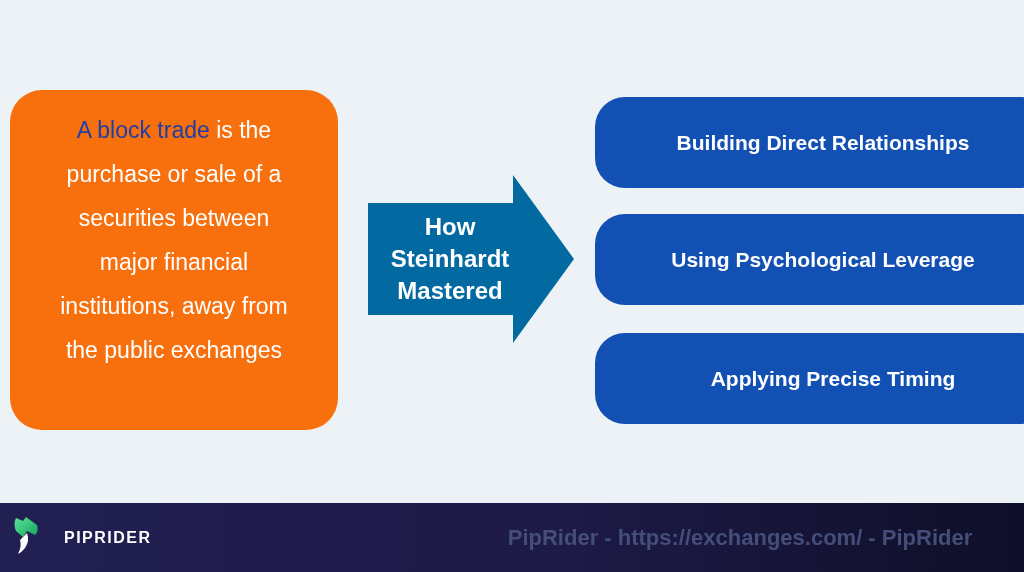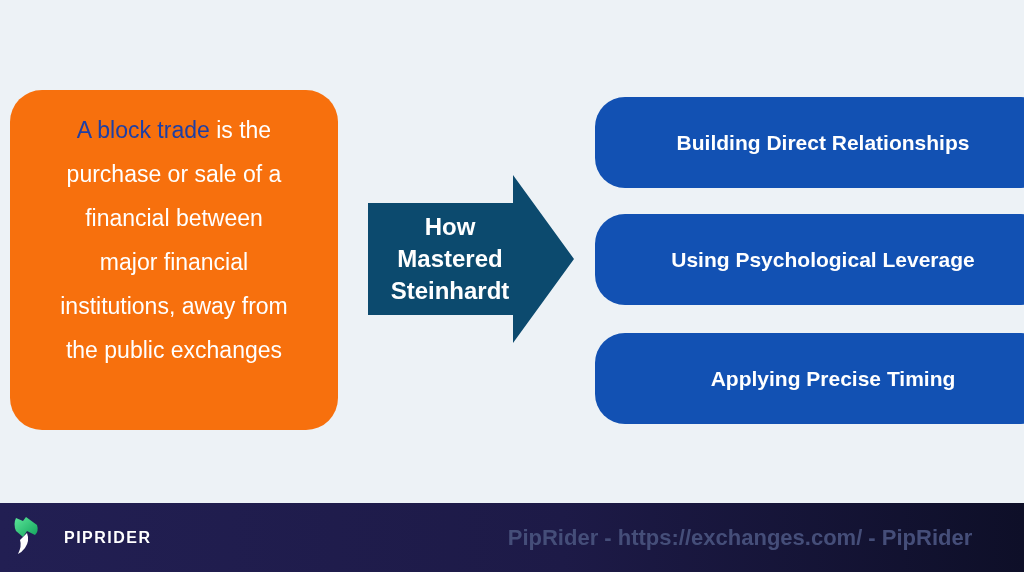--- a/index.html
+++ b/index.html
@@ -31,21 +31,21 @@
     line-height: 44px;
     white-space: nowrap;
   }
   .def-line .hl { color: #1E3FA5; }
 
   
   .arrow {
     position: absolute;
     left: 368px; top: 175px;
     width: 206px; height: 168px;
-    background: #0c4a6e;
+    background: #0369a1;
     clip-path: polygon(0px 28px, 145px 28px, 145px 0px, 206px 84px, 145px 168px, 145px 140px, 0px 140px);
   }
   .arrow-text {
     position: absolute;
     left: 0; top: 28px;
     width: 164px; height: 112px;
     display: flex;
     flex-direction: column;
     align-items: center;
     justify-content: center;
@@ -109,31 +109,31 @@
   }
 </style>
 </head>
 <body>
 
 <div class="canvas">
 
   <div class="def-card">
     <div class="def-line"><span class="hl">A block trade</span><span> is the</span></div>
     <div class="def-line">purchase or sale of a</div>
-    <div class="def-line">financial between</div>
+    <div class="def-line">securities between</div>
     <div class="def-line">major financial</div>
     <div class="def-line">institutions, away from</div>
     <div class="def-line">the public exchanges</div>
   </div>
 
   <div class="arrow">
     <div class="arrow-text">
       <div>How</div>
+      <div>Steinhardt</div>
       <div>Mastered</div>
-      <div>Steinhardt</div>
     </div>
   </div>
 
   <div class="topic-box b1">
     <span>Building Direct Relationships</span>
   </div>
   <div class="topic-box b2">
     <span>Using Psychological Leverage</span>
   </div>
   <div class="topic-box b3">

